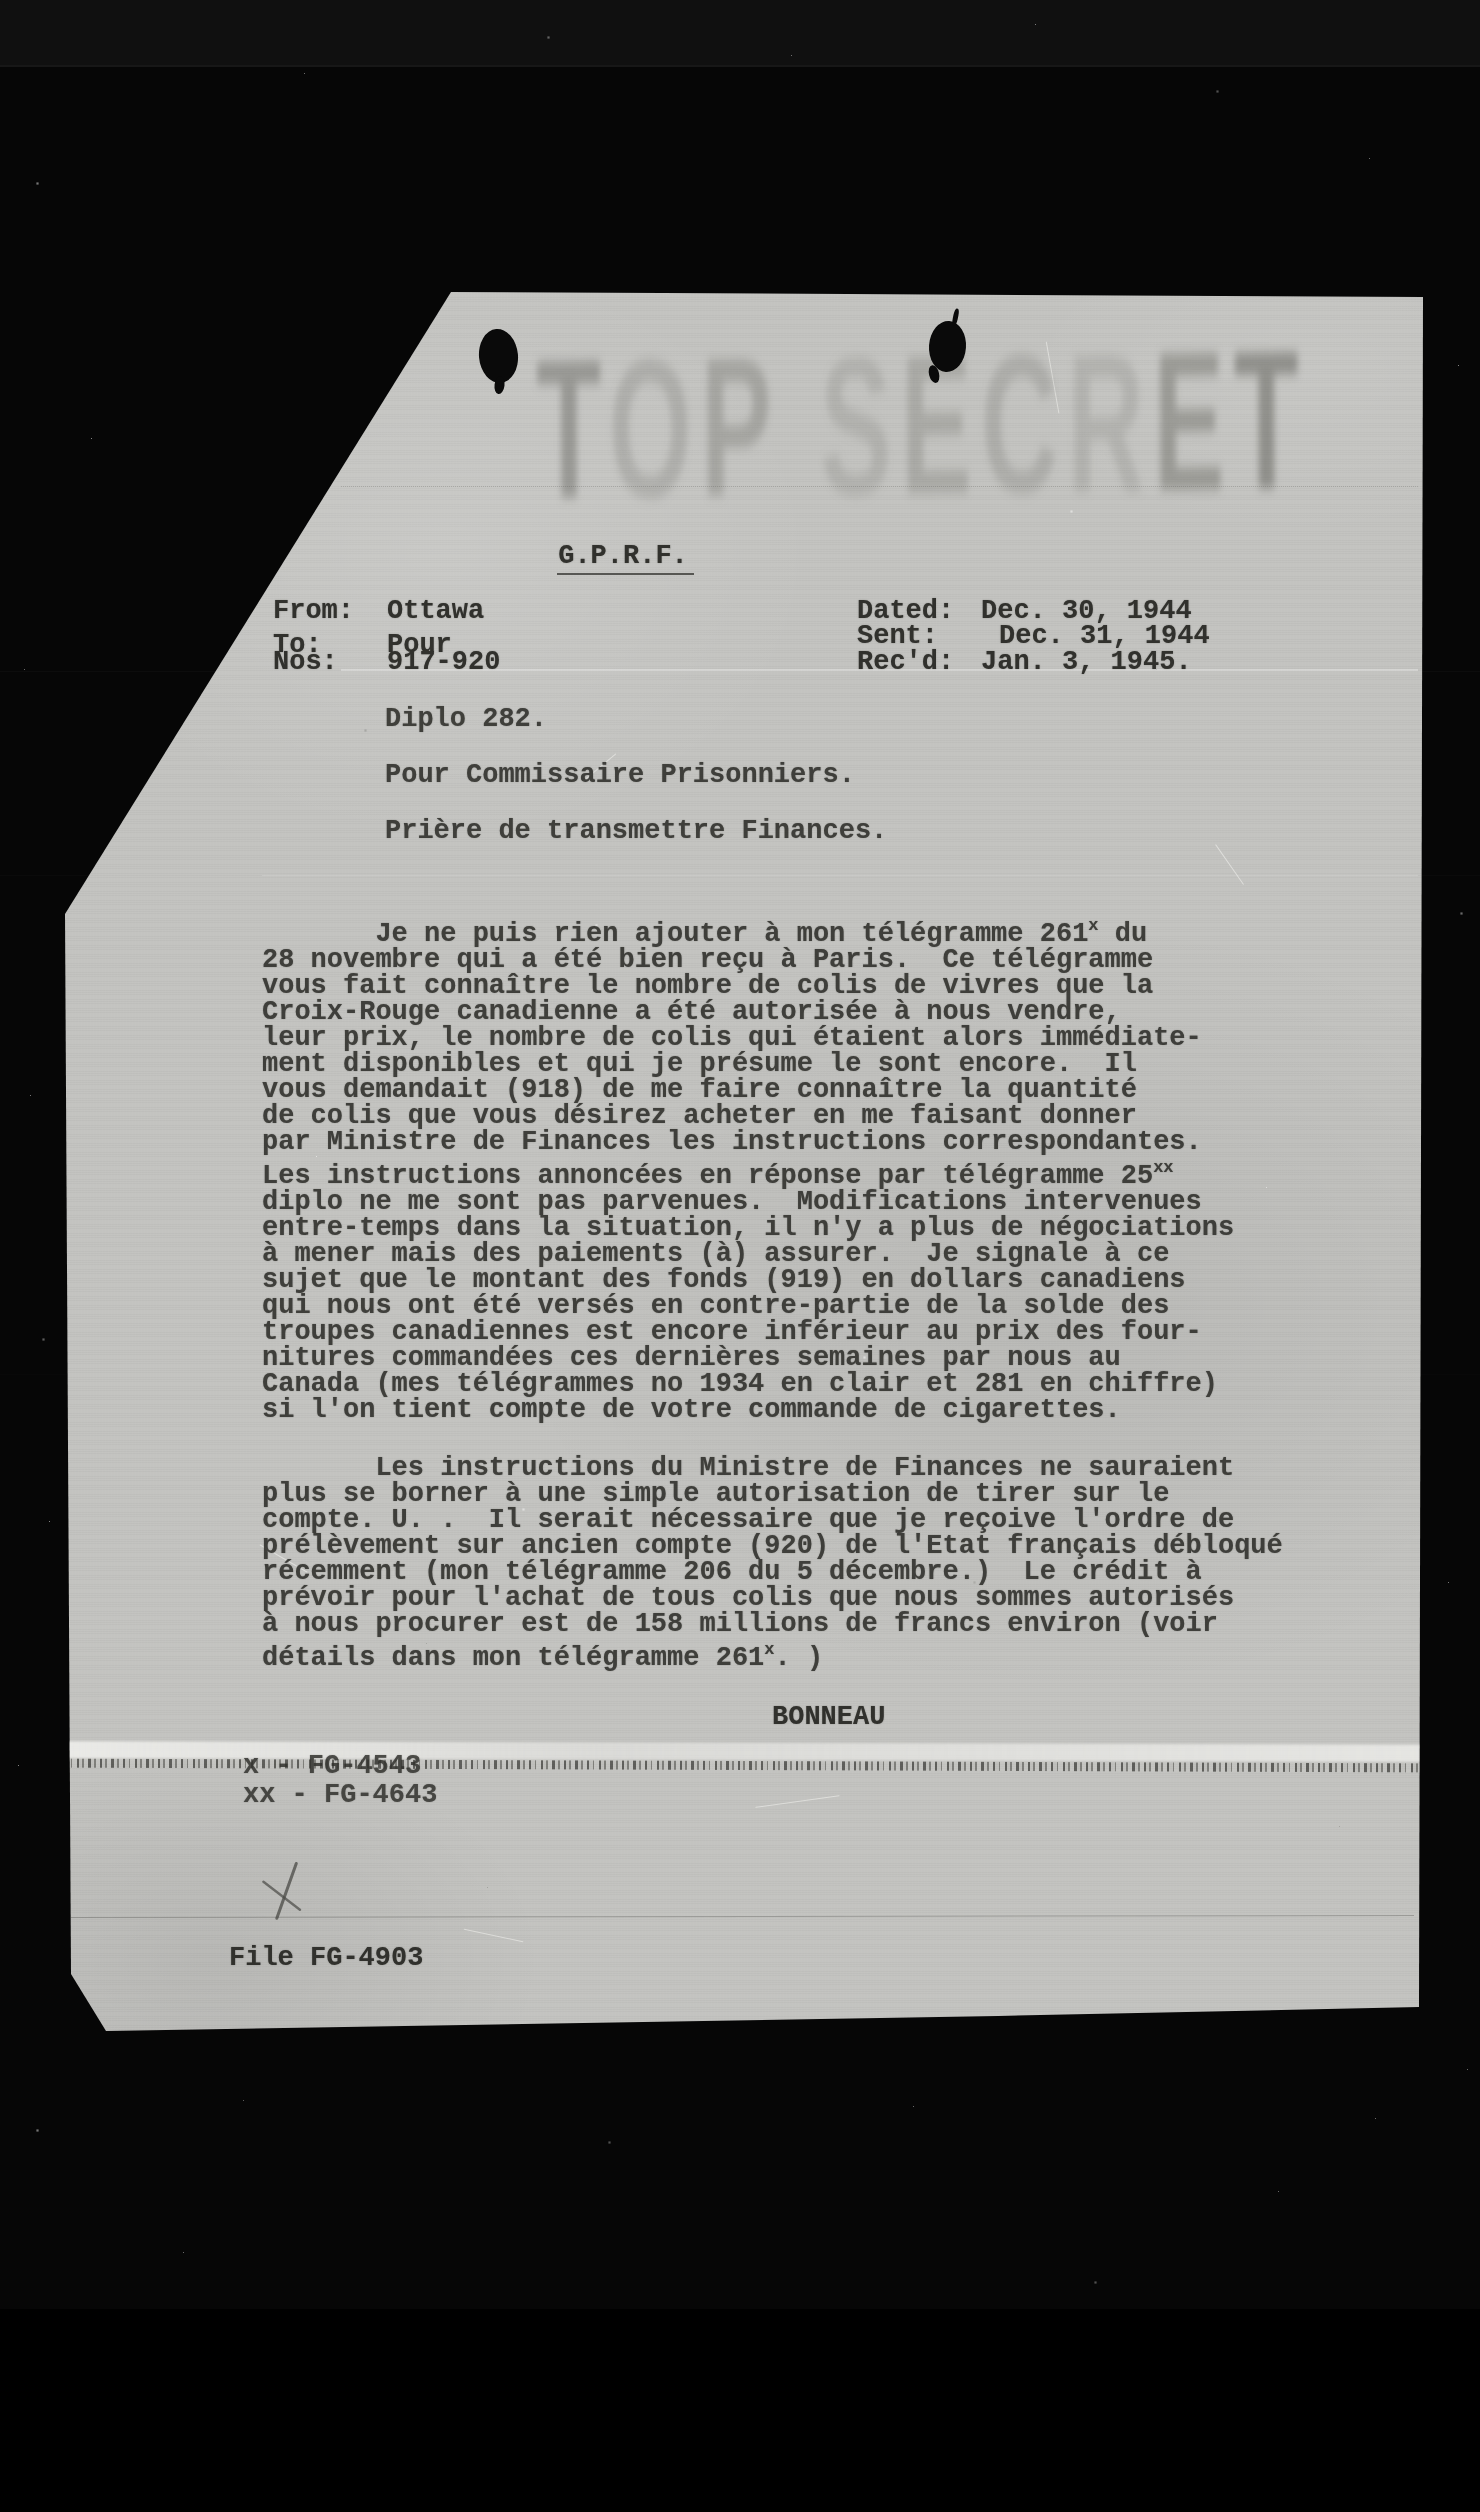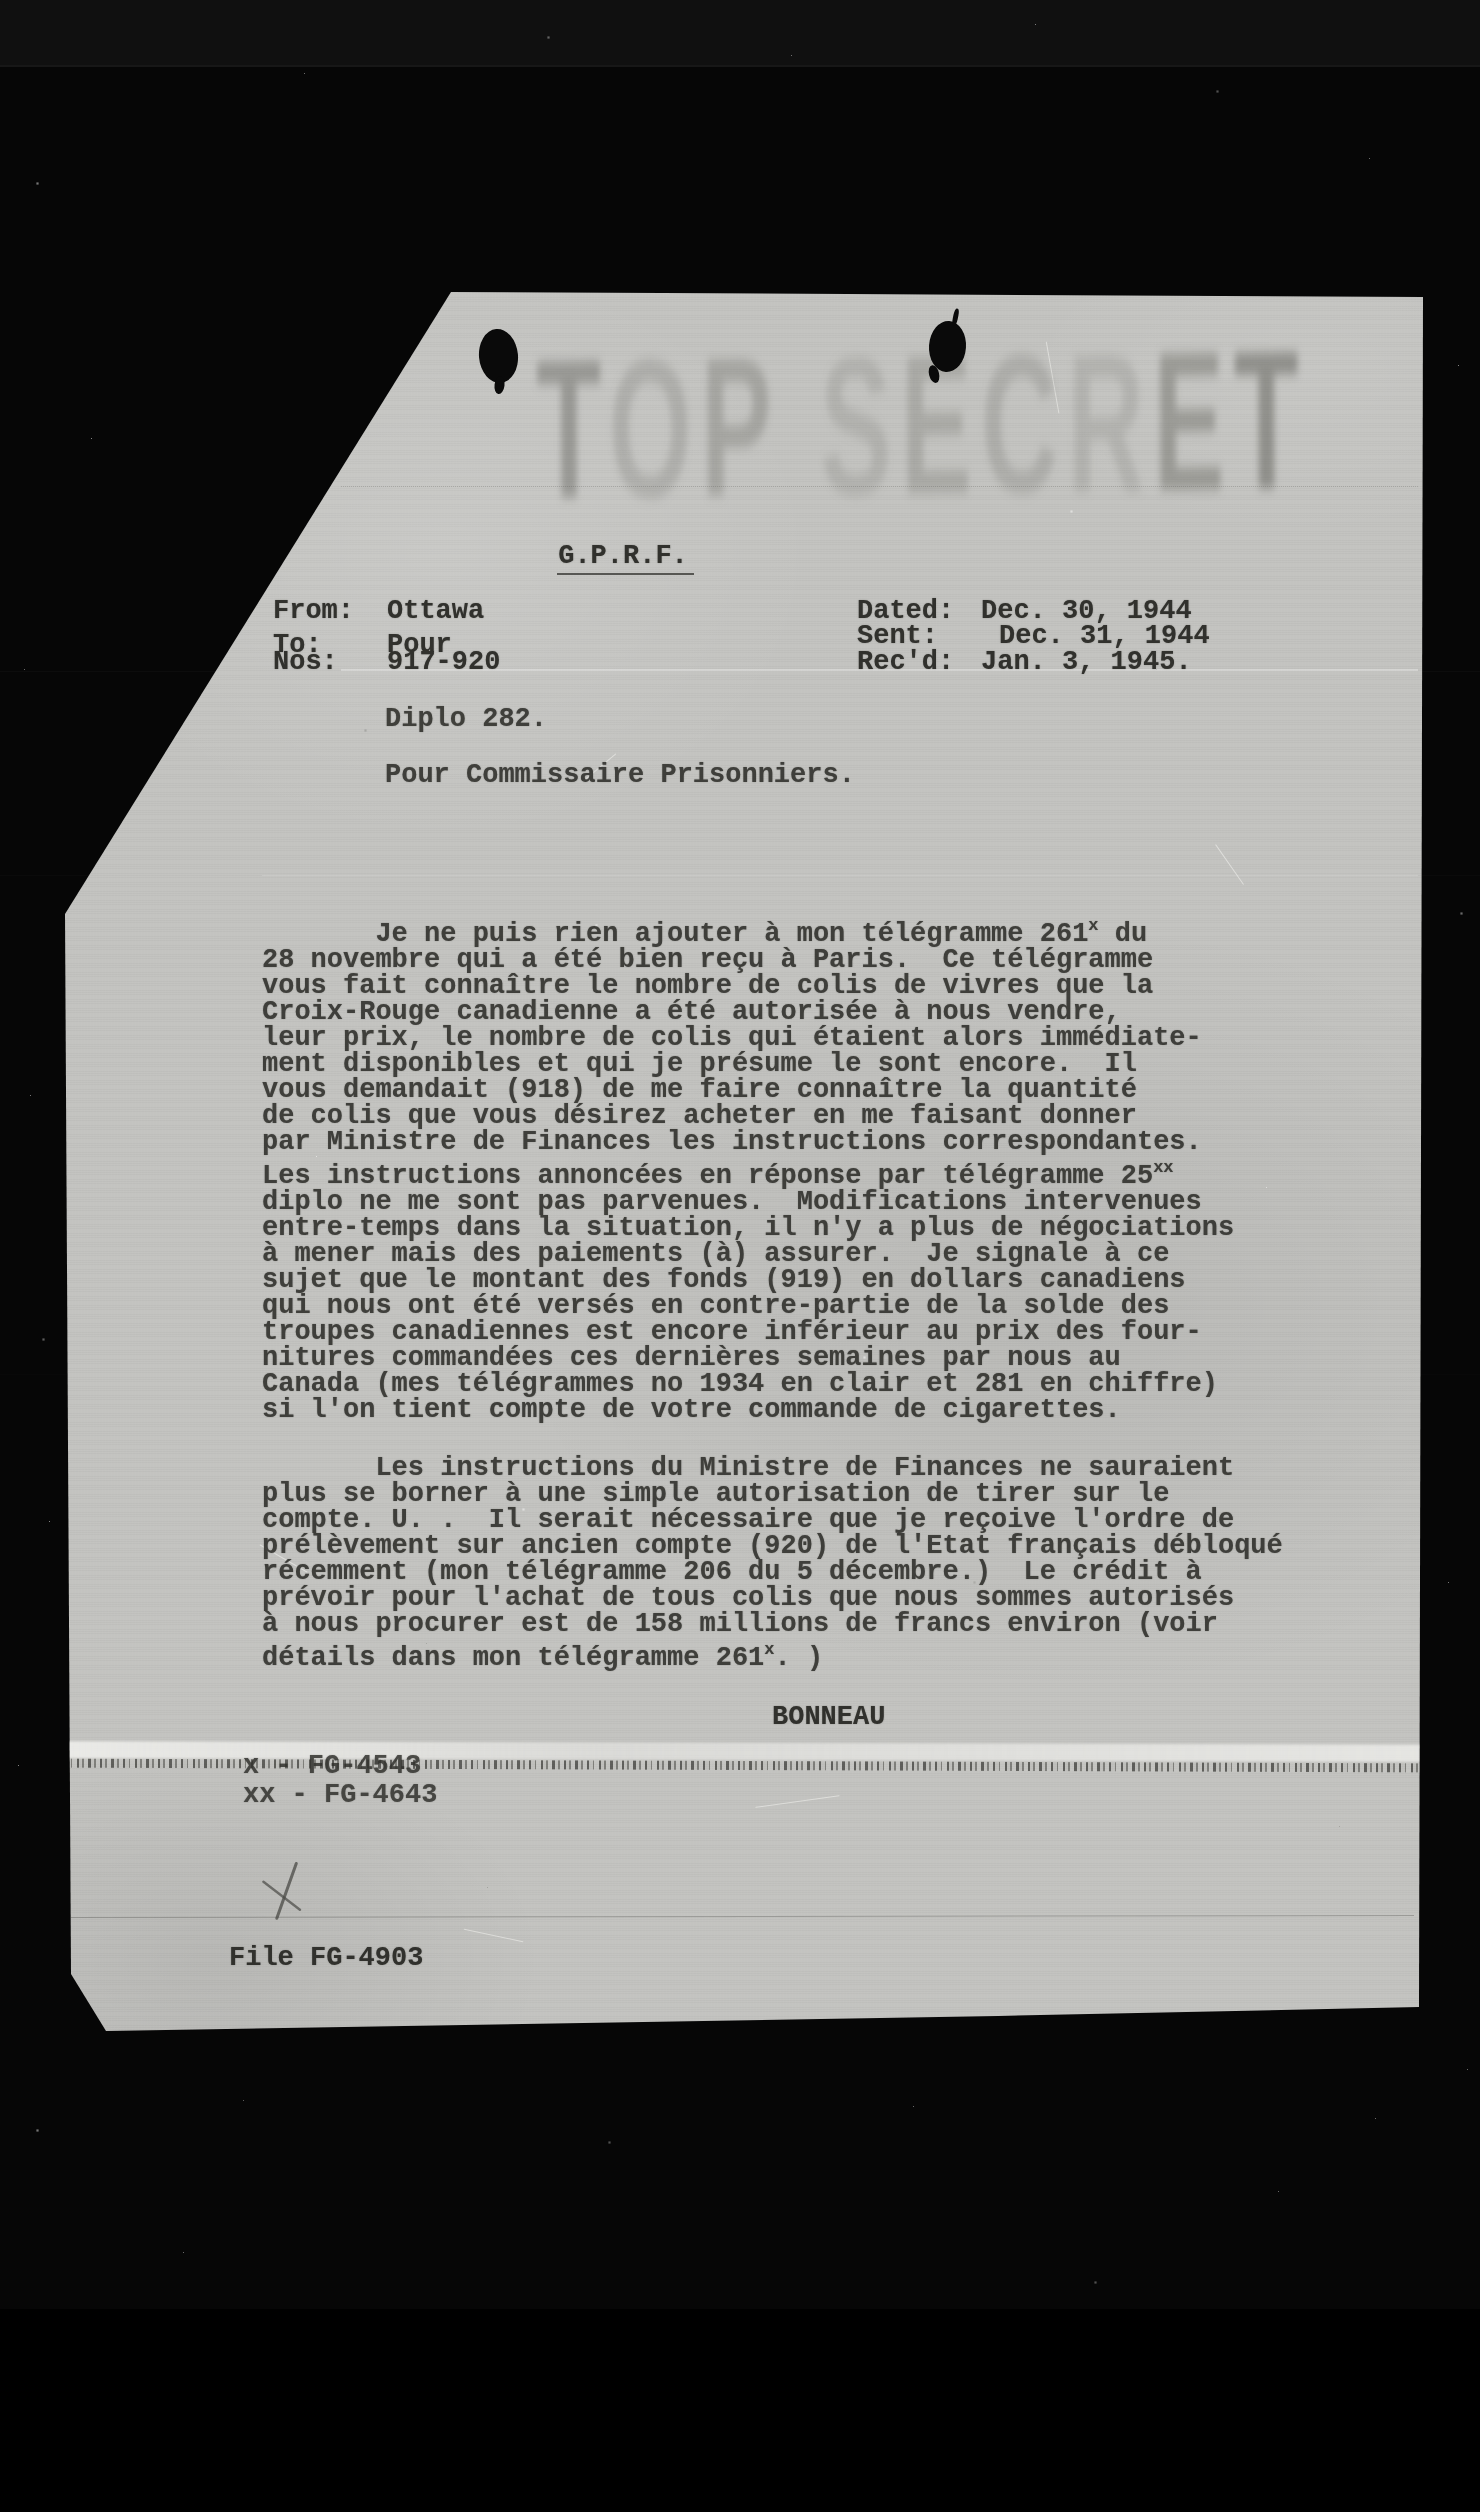--- a/index.html
+++ b/index.html
@@ -127,21 +127,21 @@
     <div class="typed" style="left:557px;top:543px"><span class="heading-underline">G.P.R.F.</span></div>
 
     <div class="typed meta-row" style="left:273px;top:598px"><span>From:</span><span class="val" style="left:114px">Ottawa</span></div>
     <div class="typed meta-row" style="left:273px;top:632px"><span>To:</span><span class="val" style="left:114px">Pour</span></div>
     <div class="typed meta-row" style="left:273px;top:649px"><span>Nos:</span><span class="val" style="left:114px">917-920</span></div>
 
     <div class="typed meta-row" style="left:857px;top:598px"><span>Dated:</span><span class="val" style="left:124px">Dec. 30, 1944</span></div>
     <div class="typed meta-row" style="left:857px;top:623px"><span>Sent:</span><span class="val" style="left:142px">Dec. 31, 1944</span></div>
     <div class="typed meta-row" style="left:857px;top:649px"><span>Rec'd:</span><span class="val" style="left:124px">Jan. 3, 1945.</span></div>
 
-    <div class="typed refs faded" style="left:385px;top:691px"><div class="line">Diplo 282.</div><div class="line">Pour Commissaire Prisonniers.</div></div>
+    <div class="typed refs faded" style="left:385px;top:691px"><div class="line">Diplo 282.</div><div class="line">Pour Commissaire Prisonniers.</div><div class="line">Prière de transmettre Finances.</div></div>
 
     <div class="typed faded" style="left:262px;top:913px"><div class="line">       Je ne puis rien ajouter à mon télégramme 261<sup>x</sup> du</div><div class="line">28 novembre qui a été bien reçu à Paris.  Ce télégramme</div><div class="line">vous fait connaître le nombre de colis de vivres que la</div><div class="line">Croix-Rouge canadienne a été autorisée à nous vendre,</div><div class="line">leur prix, le nombre de colis qui étaient alors immédiate-</div><div class="line">ment disponibles et qui je présume le sont encore.  Il</div><div class="line">vous demandait (918) de me faire connaître la quantité</div><div class="line">de colis que vous désirez acheter en me faisant donner</div><div class="line">par Ministre de Finances les instructions correspondantes.</div><div class="line">Les instructions annoncées en réponse par télégramme 25<sup>xx</sup></div><div class="line">diplo ne me sont pas parvenues.  Modifications intervenues</div><div class="line">entre-temps dans la situation, il n'y a plus de négociations</div><div class="line">à mener mais des paiements (à) assurer.  Je signale à ce</div><div class="line">sujet que le montant des fonds (919) en dollars canadiens</div><div class="line">qui nous ont été versés en contre-partie de la solde des</div><div class="line">troupes canadiennes est encore inférieur au prix des four-</div><div class="line">nitures commandées ces dernières semaines par nous au</div><div class="line">Canada (mes télégrammes no 1934 en clair et 281 en chiffre)</div><div class="line">si l'on tient compte de votre commande de cigarettes.</div></div>
     <div class="typed faded" style="left:262px;top:1455px"><div class="line">       Les instructions du Ministre de Finances ne sauraient</div><div class="line">plus se borner à une simple autorisation de tirer sur le</div><div class="line">compte. U. .  Il serait nécessaire que je reçoive l'ordre de</div><div class="line">prélèvement sur ancien compte (920) de l'Etat français débloqué</div><div class="line">récemment (mon télégramme 206 du 5 décembre.)  Le crédit à</div><div class="line">prévoir pour l'achat de tous colis que nous sommes autorisés</div><div class="line">à nous procurer est de 158 millions de francs environ (voir</div><div class="line">détails dans mon télégramme 261<sup>x</sup>. )</div></div>
 
     <div class="typed" style="left:772px;top:1704px">BONNEAU</div>
 
     <div class="white-band"></div>
     <div class="speckle-line"></div>
 
     <div class="typed" style="left:243px;top:1752px;line-height:29px;opacity:.85"><div class="line">x - FG-4543</div><div class="line">xx - FG-4643</div></div>

